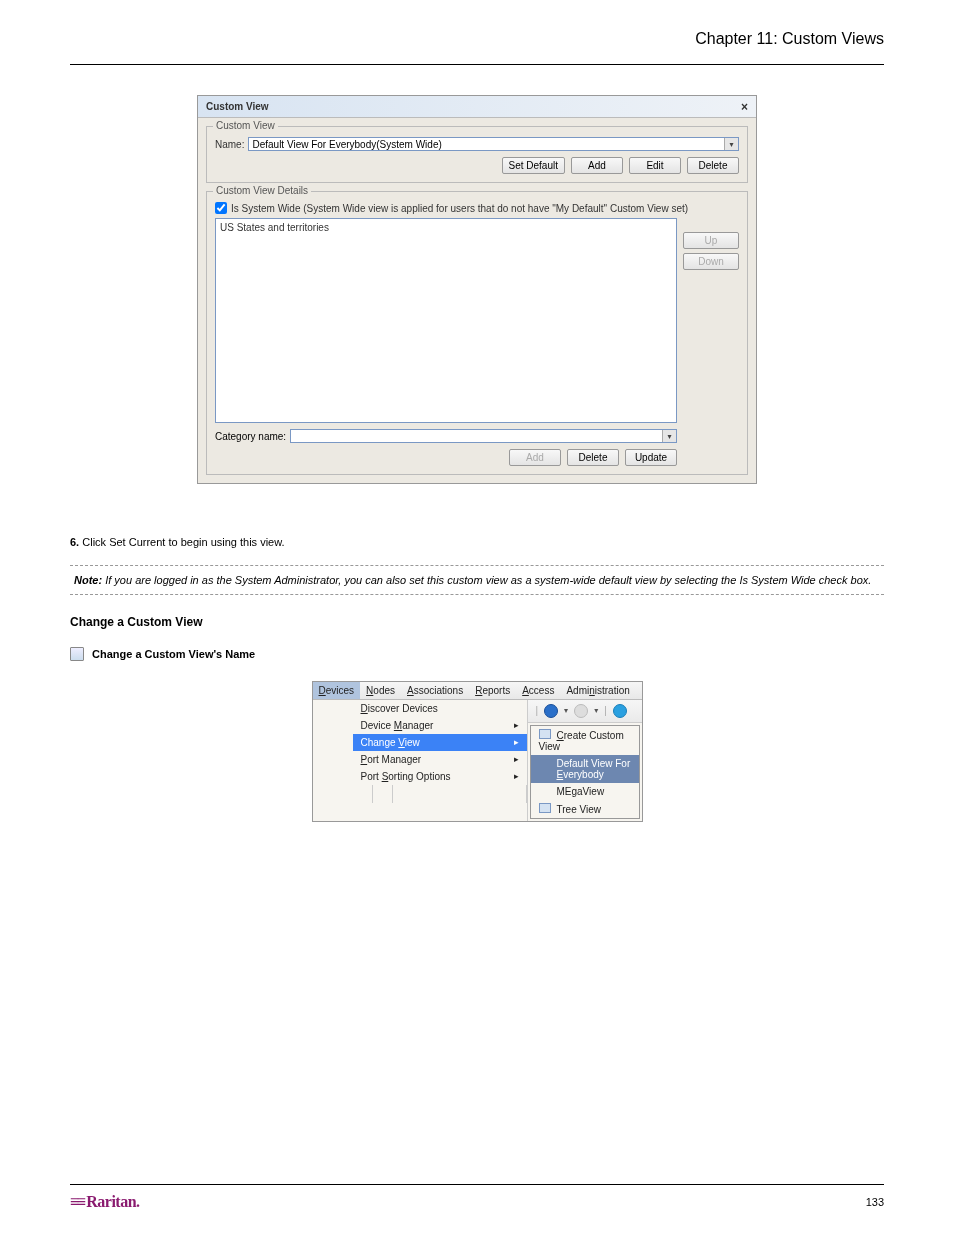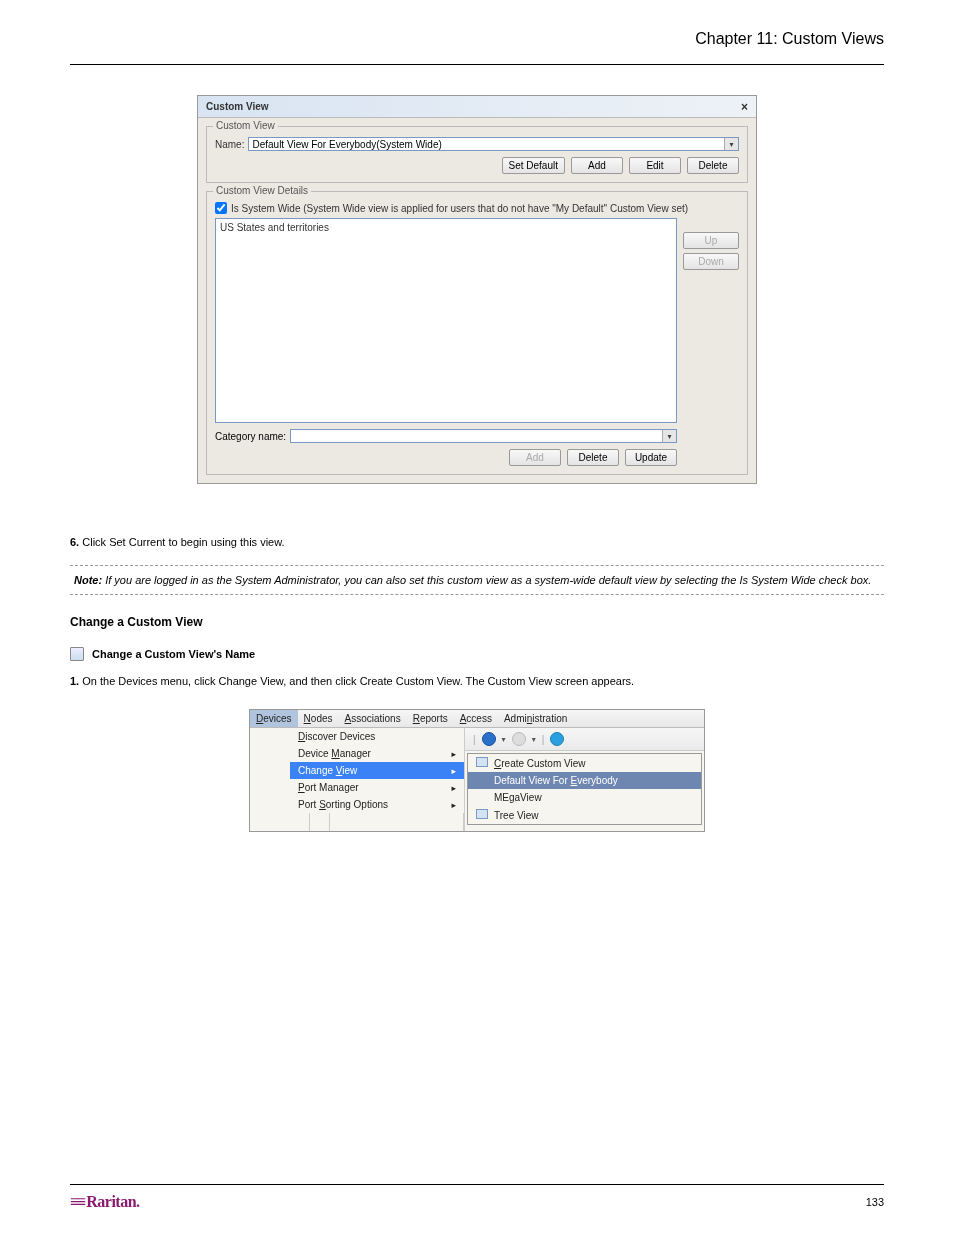--- a/index.html
+++ b/index.html
@@ -31,21 +31,21 @@
   .cat-row .combo { flex: 1; }
   .footer-row { display: flex; justify-content: flex-end; gap: 6px; padding: 0 8px 8px 8px; }
   .section { margin: 40px 0 20px 0; }
   .section h3 { font-size: 12px; font-weight: bold; margin-bottom: 10px; }
   .section p { font-size: 11px; line-height: 1.5; margin-bottom: 10px; }
   .section .num { font-weight: bold; }
   .note-box { border-top: 1px dashed #999; border-bottom: 1px dashed #999; padding: 8px 4px; margin: 14px 0 20px 0; font-size: 11px; font-style: italic; }
   .note-box .note-label { font-weight: bold; font-style: italic; }
   .bullet-icon { display: inline-block; width: 14px; height: 14px; border: 1px solid #888; background: linear-gradient(#eef,#cde); margin-right: 8px; vertical-align: middle; border-radius: 1px; }
   .heading-row { display: flex; align-items: center; margin-bottom: 12px; }
-  .menu-shot { width: 456px; margin: 14px auto 40px auto; border: 1px solid #999; background: #f7f5f0; font-size: 10px; }
+  .menu-shot { width: 331px; margin: 14px auto 40px auto; border: 1px solid #999; background: #f7f5f0; font-size: 10px; }
   .menubar { display: flex; background: linear-gradient(#f6f6f6,#e8e8e8); border-bottom: 1px solid #bbb; }
   .menubar .mitem { padding: 3px 6px; color: #222; cursor: pointer; }
   .menubar .mitem.sel { background: #b0c4de; }
   .menubar .mitem span.u { text-decoration: underline; }
   .menu-body { display: flex; padding-left: 40px; }
   .menu-left { width: 175px; background: #f7f5f0; border-right: 1px solid #ccc; }
   .menu-right { flex: 1; background: #f7f5f0; }
   .menu-item { padding: 3px 8px; display: flex; align-items: center; justify-content: space-between; color: #222; cursor: pointer; }
   .menu-item.sel { background: #3b82f6; color: #fff; }
   .menu-item .arrow-r { font-size: 9px; }
@@ -137,21 +137,20 @@
       <span class="note-label">Note:</span><span> If you are logged in as the System Administrator, you can also set this custom view as a system-wide default view by selecting the Is System Wide check box.</span>
     </div>
 
     <h3>Change a Custom View</h3>
 
     <div class="heading-row" style="margin-top:18px;">
       <span class="bullet-icon"></span>
       <strong>Change a Custom View's Name</strong>
     </div>
 
-    <p><span class="num">1.</span><span> On the Devices menu, click Change View, and then click Create Custom View. The Custom View screen appears.</span></p>
   </div>
 
   <div class="menu-shot">
     <div class="menubar">
       <div class="mitem sel"><span class="u">D</span>evices</div>
       <div class="mitem"><span class="u">N</span>odes</div>
       <div class="mitem"><span class="u">A</span>ssociations</div>
       <div class="mitem"><span class="u">R</span>eports</div>
       <div class="mitem"><span class="u">A</span>ccess</div>
       <div class="mitem">Admi<span class="u">n</span>istration</div>

